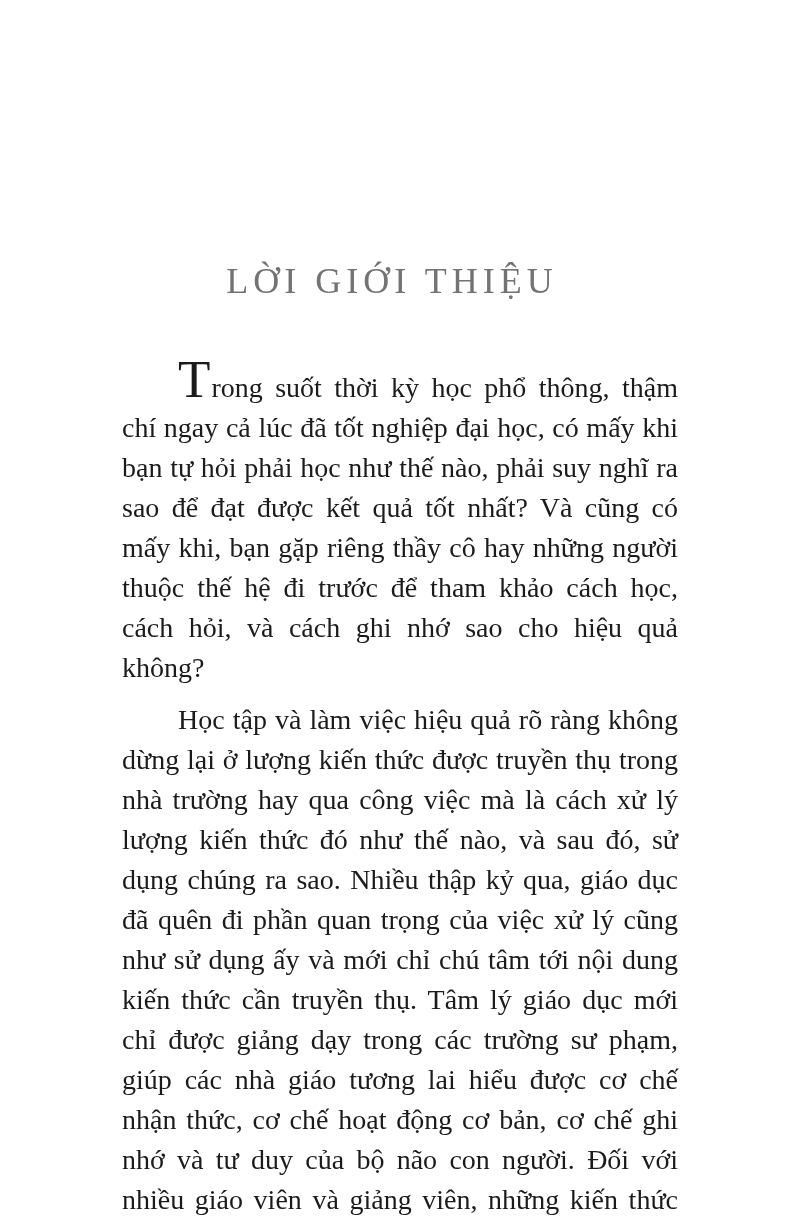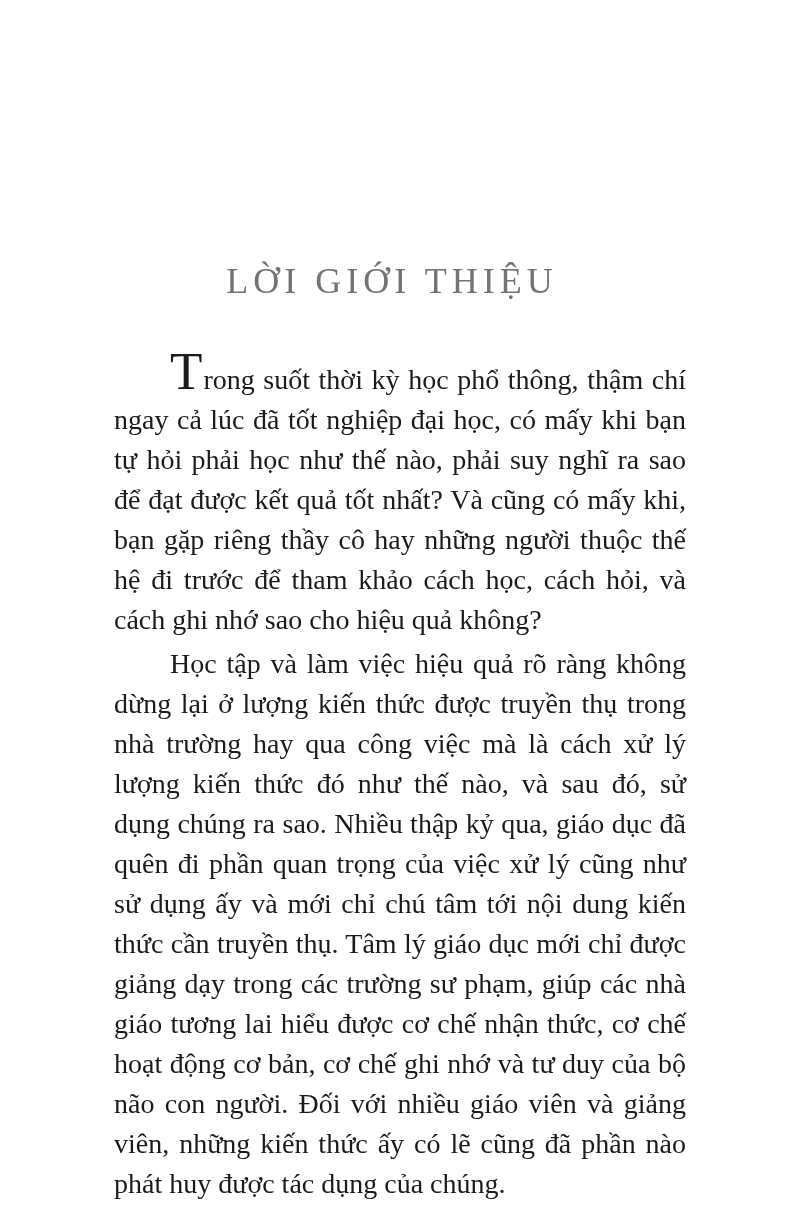--- a/index.html
+++ b/index.html
@@ -33,21 +33,21 @@
     position: absolute;
     top: 356px;
     left: 110px;
     width: 580px;
     font-size: 28px;
     line-height: 40px;
     text-align: justify;
     text-justify: inter-word;
   }
   .content p {
-    margin: 4px;
+    margin: 12px;
     padding: 0;
     text-indent: 56px;
   }
   .drop-cap {
     font-size: 53px;
     line-height: 0;
     letter-spacing: 1px;
   }
 </style>
 </head>

